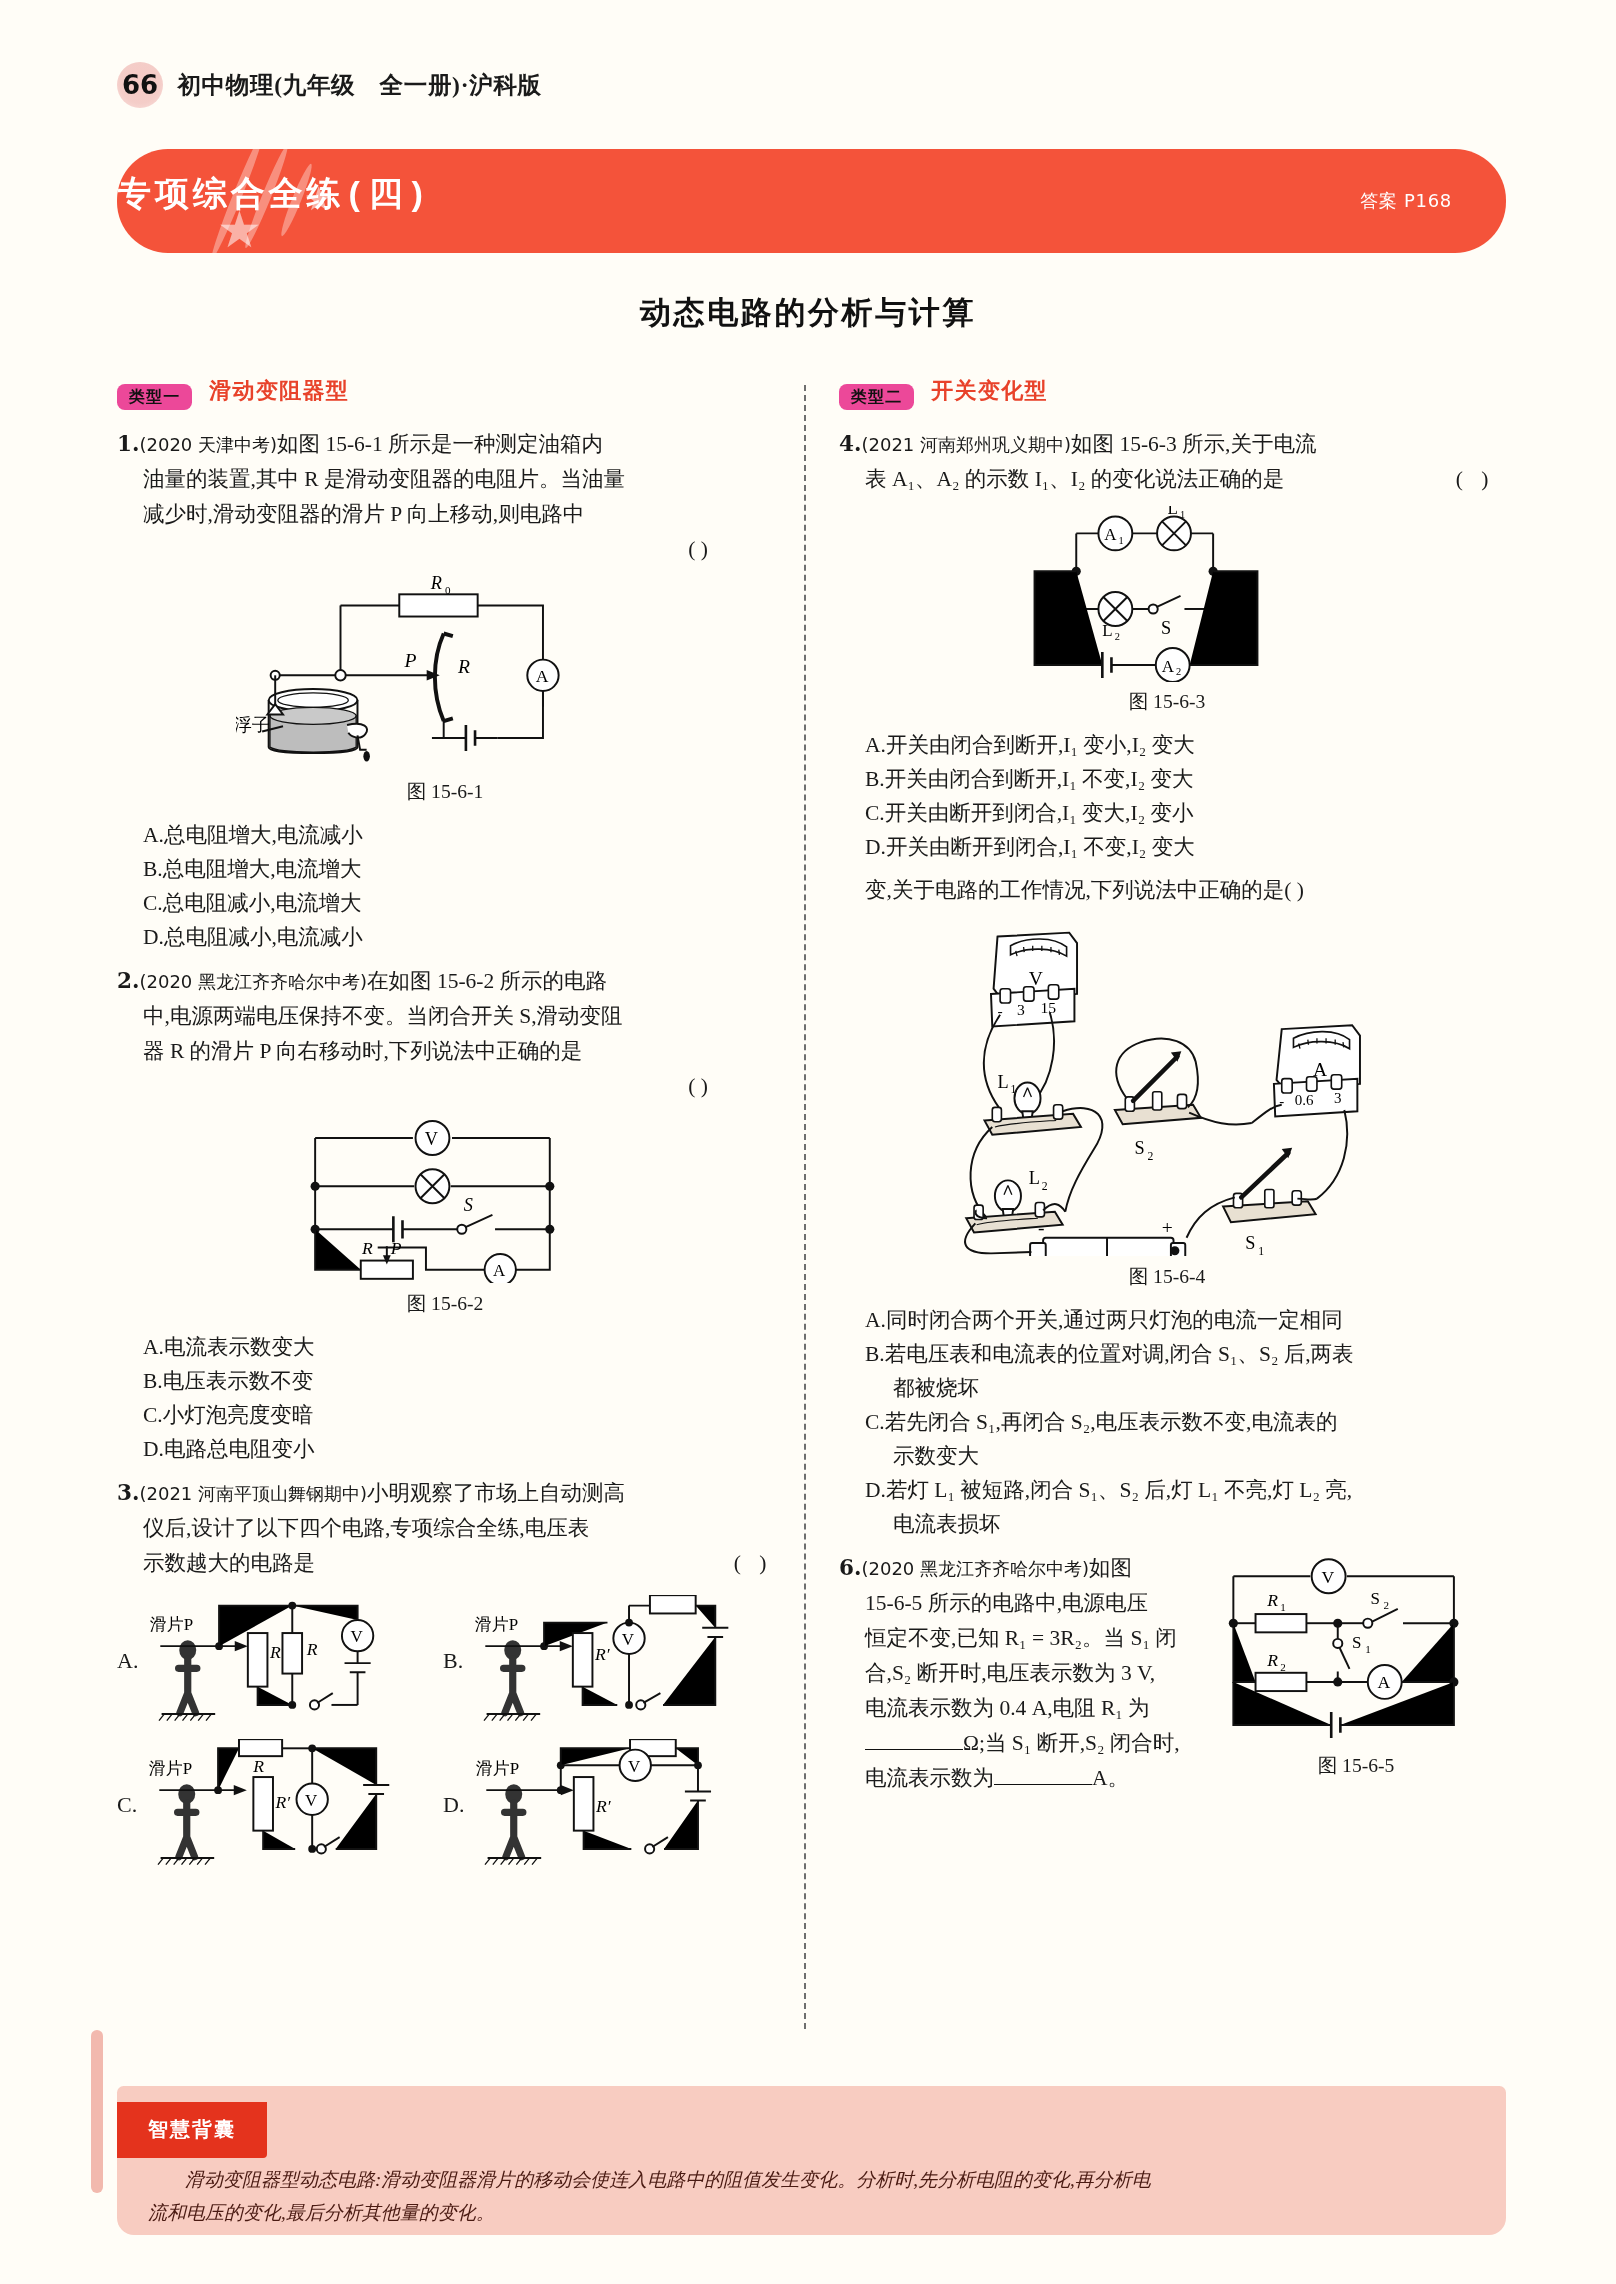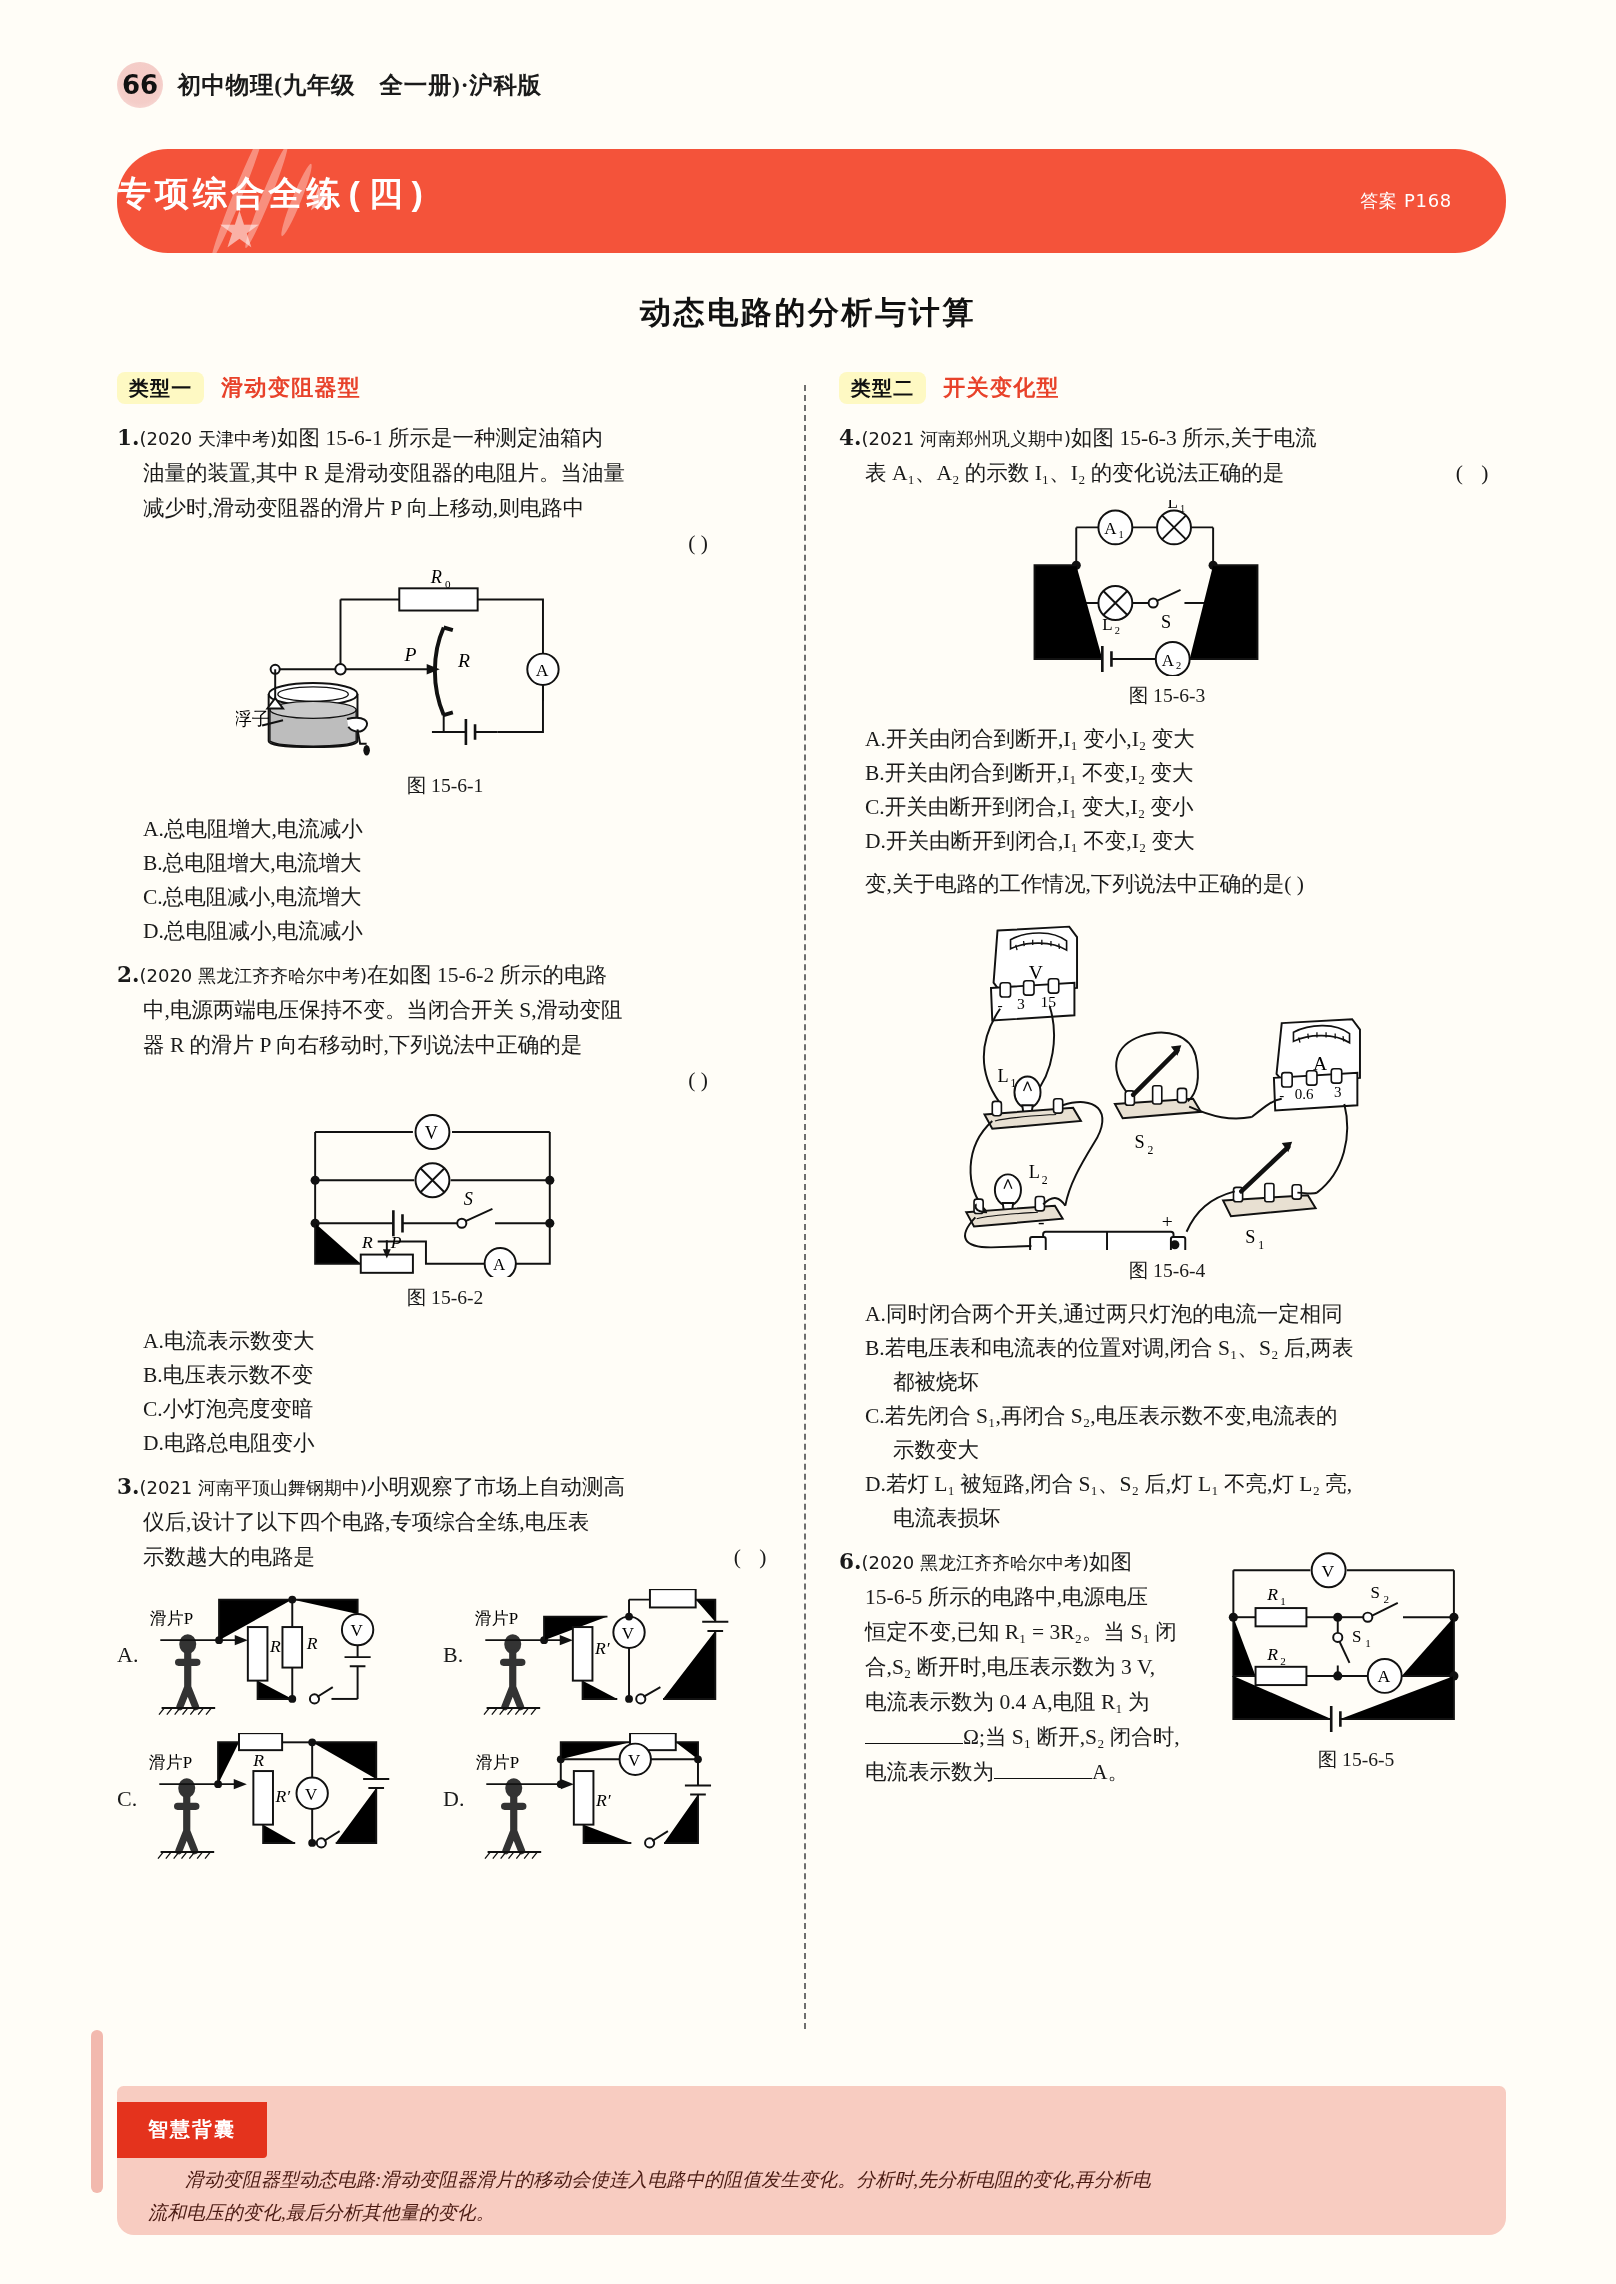--- a/index.html
+++ b/index.html
@@ -44,23 +44,23 @@
 
   
   .col{position:absolute;top:372px;width:656px;}
   .col-left{left:117px;}
   .col-right{left:839px;}
   .divider{position:absolute;left:804px;top:385px;height:1644px;width:0;
       border-left:2.6px dashed #6f6f6f;}
 
   
   .typerow{display:flex;align-items:center;gap:17px;margin-bottom:15.7px;}
-  .typetag{background:#fef9c3;border-radius:7.8px;padding:2.6px 11.7px;
+  .typetag{background:#ec4899;border-radius:7.8px;padding:2.6px 11.7px;
       font-family:"DejaVu Sans","Liberation Sans",sans-serif;
-      font-weight:bold;font-size:20px;color:#111;letter-spacing:1.3px;}
+      font-weight:bold;font-size:16px;color:#111;letter-spacing:1.3px;margin-top:12px;}
   .typename{color:#e8422a;font-weight:bold;font-size:22px;letter-spacing:1.3px;
       font-family:Liberation Serif, serif;}
 
   
   .q{margin-bottom:3.9px;}
   .qline{font-size:21.5px;line-height:35px;text-align:justify;}
   .qnum{font-weight:bold;font-family:"DejaVu Serif",serif;}
   .src{font-family:"DejaVu Sans","Liberation Sans",sans-serif;font-size:18px;}
   .indent{padding-left:26px;}
   .opt{font-size:21.5px;line-height:34px;padding-left:26px;}

